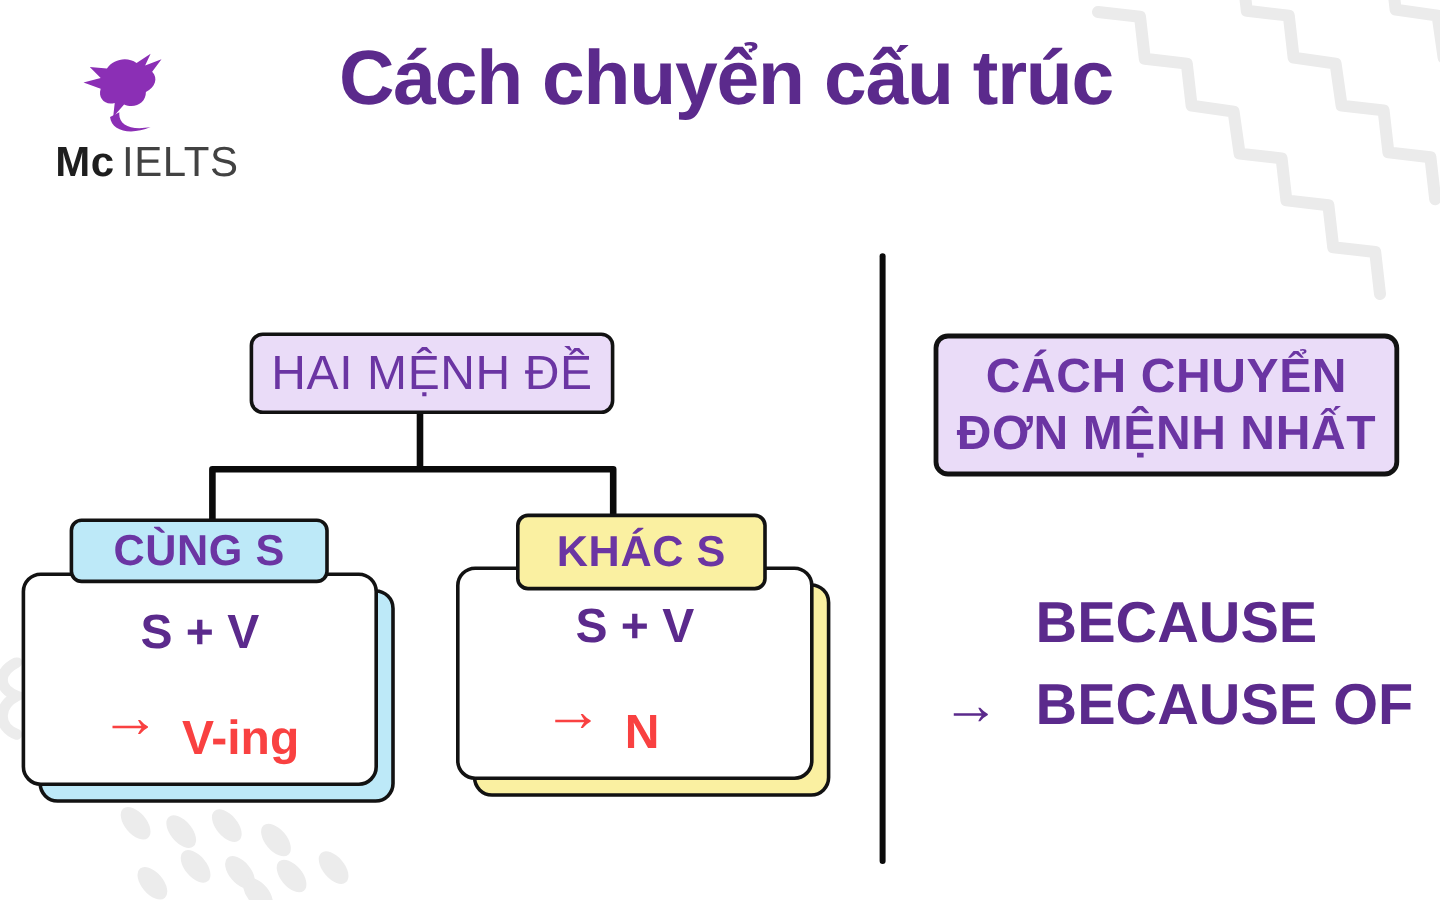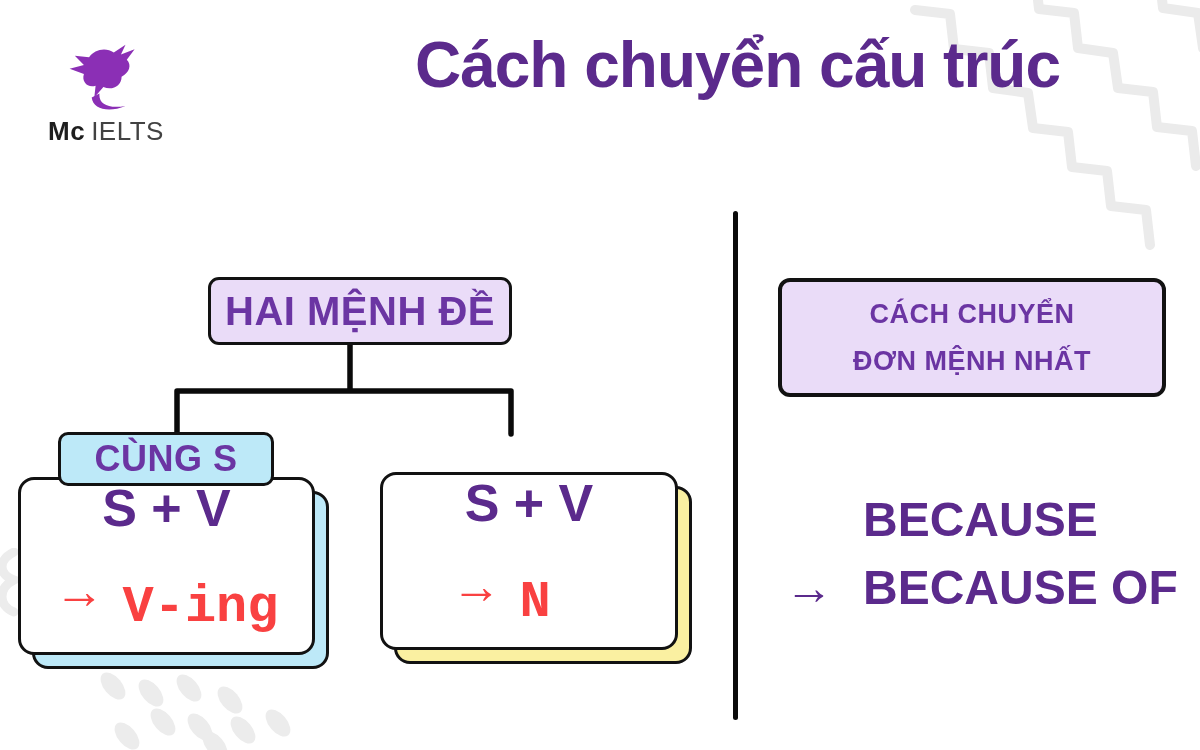--- a/index.html
+++ b/index.html
@@ -20,63 +20,63 @@
 
   
   .deco{position:absolute;pointer-events:none;}
   .deco-tr{top:0;right:0;}
   .deco-bl{left:0;top:595px;}
   .deco-left{left:0;top:548px;}
 
   
   .logo{position:absolute;left:46px;top:40px;width:120px;text-align:center;}
   .logo svg{display:block;margin:0 auto;}
-  .logo-text{margin-top:4px;font-size:26px;color:#454545;letter-spacing:.5px;white-space:nowrap;}
+  .logo-text{margin-top:4px;font-size:35px;color:#454545;letter-spacing:.5px;white-space:nowrap;}
   .logo-mc{font-weight:700;color:#1e1e1e;}
   .logo-ielts{margin-left:6px;font-weight:400;color:#424242;}
 
   
-  .title{position:absolute;left:150px;top:28px;width:910px;text-align:right;line-height:1.17;font-weight:700;font-size:64px;letter-spacing:-1px;}
+  .title{position:absolute;left:150px;top:28px;width:910px;text-align:center;line-height:1.17;font-weight:700;font-size:64px;letter-spacing:-1px;}
   .title-line1{color:var(--purple);}
   .title-line2{color:var(--red);}
   .title-arrow{color:var(--purple);margin:0 8px;}
 
   
   .connectors{position:absolute;left:0;top:0;}
 
   
   .root-box{position:absolute;left:208px;top:277px;width:304px;height:68px;background:var(--lavender);
     border:3.5px solid var(--ink);border-radius:11px;display:flex;align-items:center;justify-content:center;
-    font-weight:700;font-size:40px;color:var(--purple2);letter-spacing:.5px;z-index:5;}
+    font-weight:400;font-size:40px;color:var(--purple2);letter-spacing:.5px;z-index:5;}
   .label-box{position:absolute;height:54px;border:3.5px solid var(--ink);border-radius:10px;
     display:flex;align-items:center;justify-content:center;font-weight:700;font-size:36px;
     color:var(--purple2);letter-spacing:.5px;z-index:6;}
   .label-left{left:58px;top:432px;width:216px;background:var(--blue);}
   .label-right{left:430px;top:428px;width:209px;height:64px;background:var(--yellow);}
 
   .shadow-card{position:absolute;width:297px;height:178px;border:3.5px solid var(--ink);border-radius:16px;z-index:2;}
   .shadow-blue{left:32px;top:491px;background:var(--blue);}
   .shadow-yellow{left:394px;top:486px;width:298px;background:var(--yellow);}
   .card{position:absolute;width:297px;height:178px;background:#fff;border:3.5px solid var(--ink);border-radius:16px;
     z-index:4;display:flex;flex-direction:column;align-items:center;justify-content:flex-end;padding-bottom:16px;gap:10px;}
   .card-left{left:18px;top:477px;}
   .card-right{left:380px;top:472px;width:298px;}
-  .formula{font-weight:700;font-size:52px;color:var(--purple);line-height:1.05;white-space:nowrap;margin-top:36px;}
+  .formula{font-weight:700;font-size:40px;color:var(--purple);line-height:1.05;white-space:nowrap;margin-top:36px;}
   .result-line{display:flex;align-items:center;gap:18px;color:var(--red);}
-  .result-line .formula{color:var(--red);font-family:Liberation Mono, monospace;}
+  .result-line .formula{color:var(--red);}
   .card-right .result-line{transform:translateX(-28px);}
   .small-arrow{font-weight:700;font-size:50px;color:var(--red);line-height:1;}
 
   
   .divider{position:absolute;left:733px;top:211px;width:5px;height:509px;background:#0b0b0b;border-radius:3px;}
 
   
   .right-heading{position:absolute;left:778px;top:278px;width:388px;height:119px;background:var(--lavender);
     border:4px solid var(--ink);border-radius:12px;display:flex;flex-direction:column;align-items:center;justify-content:center;
-    font-weight:700;font-size:27px;line-height:47px;color:var(--purple2);letter-spacing:.5px;white-space:nowrap;}
+    font-weight:700;font-size:40px;line-height:47px;color:var(--purple2);letter-spacing:.5px;white-space:nowrap;}
   .r-line{position:absolute;font-weight:700;font-size:48px;line-height:1;white-space:nowrap;}
   .r-from{left:863px;top:496px;color:var(--purple);}
   .r-arrow{left:785px;top:564px;color:var(--purple);font-weight:400;}
   .r-to{left:863px;top:564px;color:var(--purple);}
   .r-suffix{left:857px;top:628px;color:var(--red);}
 </style>
 </head>
 <body>
 
 <div class="canvas">
@@ -143,20 +143,23 @@
   </div>
 
   <div class="shadow-card shadow-yellow"></div>
   <div class="card card-right">
     <div class="formula">S + V</div>
     <div class="result-line">
       <span class="small-arrow">→</span>
       <span class="formula">N</span>
     </div>
   </div>
+  <div class="label-box label-right">
+    <span>KHÁC S</span>
+  </div>
 
   <div class="divider"></div>
 
   <div class="right-heading">
     <div>CÁCH CHUYỂN</div>
     <div>ĐƠN MỆNH NHẤT</div>
   </div>
 
   <div class="r-line r-from">BECAUSE</div>
   <div class="r-line r-arrow">→</div>

